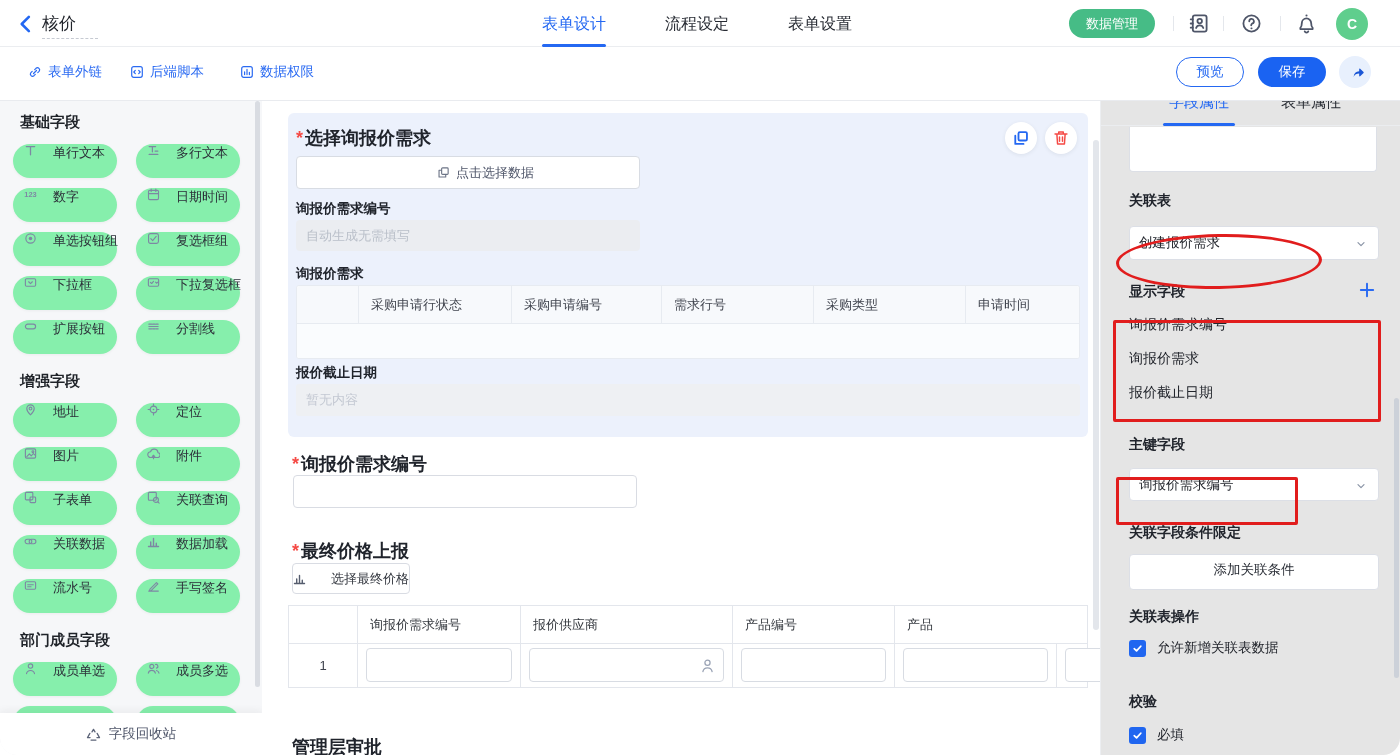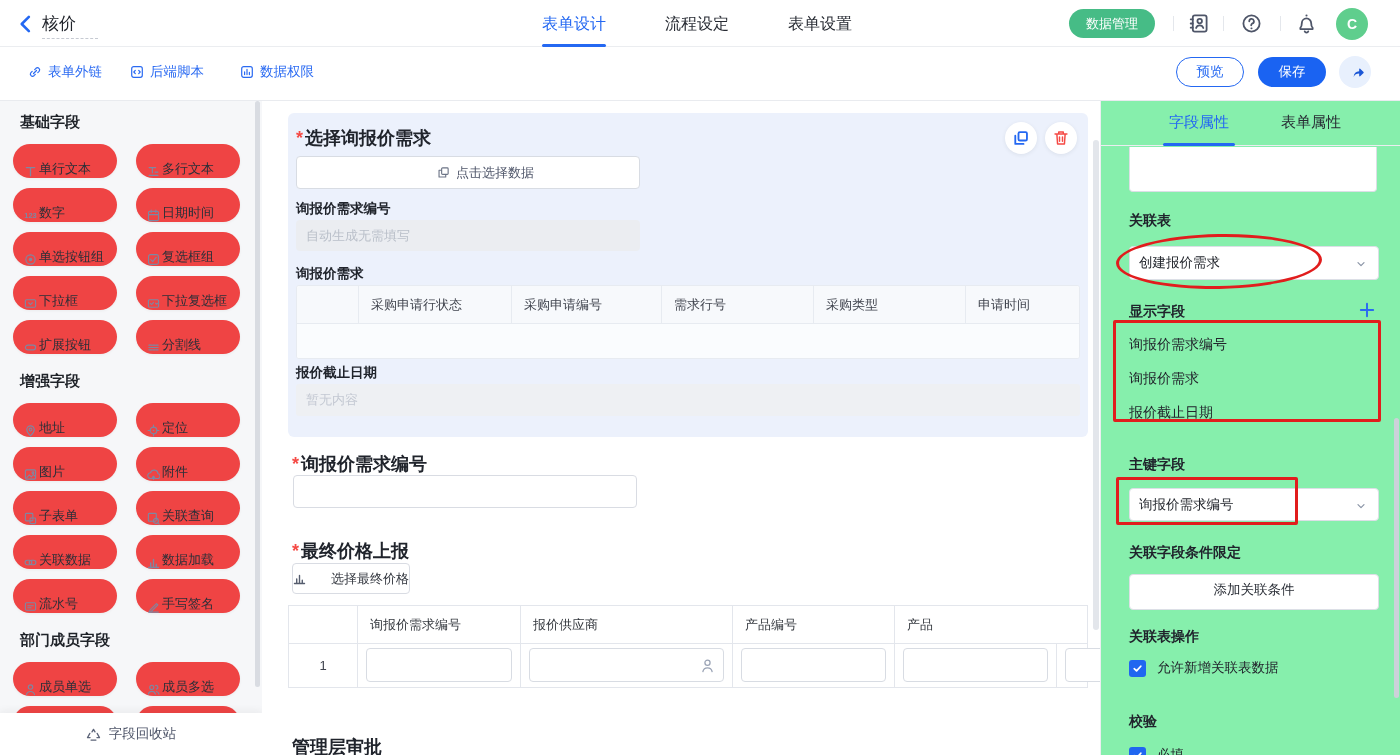--- a/index.html
+++ b/index.html
@@ -1,20 +1,20 @@
 <!DOCTYPE html>
 <html><head>
 <meta charset="utf-8">
 <style>
   * { margin:0; padding:0; box-sizing:border-box; }
   html,body { background:#fff; }
   .app{
     position:relative; width:1400px; height:755px; overflow:hidden;
     font-family:"Liberation Sans","DejaVu Sans",sans-serif;
-    color:#21242b; background:#fff;
+    color:#21242b; background:#fff;border-radius:17px;
   }
   .ic{ display:inline-block; vertical-align:middle; }
   svg.ic{ stroke:currentColor; fill:none; stroke-width:1.2; stroke-linecap:round; stroke-linejoin:round; }
   svg.ic.fill{ fill:currentColor; stroke:none; }
 
   
   .hdr{ position:absolute; left:0; top:0; width:1400px; height:47px; background:#fff; border-bottom:1px solid #ebedf0; z-index:5;}
   .back{ position:absolute; left:16px; top:14px; width:20px; height:20px; color:#2468f2; cursor:pointer;}
   .title{ position:absolute; left:42px; top:12px; font-size:17px; font-weight:500; color:#21242b;}
   .title-dash{ position:absolute; left:42px; top:38px; width:56px; border-bottom:1px dashed #c6cad2;}
@@ -31,21 +31,21 @@
   .tbar{ position:absolute; left:0; top:48px; width:1400px; height:53px; background:#fff; border-bottom:1px solid #e9ebef; z-index:5;}
   .tlink{ position:absolute; top:13px; height:22px; display:flex; align-items:center; gap:6px; color:#2a6af2; font-size:13.5px; cursor:pointer;}
   .btn-preview{ position:absolute; left:1176px; top:9px; width:68px; height:30px; border:1px solid #2468f2; border-radius:16px; color:#2468f2; font-size:13.5px; text-align:center; line-height:28px; background:#fff; cursor:pointer;}
   .btn-save{ position:absolute; left:1258px; top:9px; width:68px; height:30px; border-radius:16px; background:#1a63f2; color:#fff; font-size:13.5px; text-align:center; line-height:30px; cursor:pointer;}
   .btn-share{ position:absolute; left:1339px; top:8px; width:32px; height:32px; border-radius:50%; background:#e8f0fd; color:#1a56d6; display:flex; align-items:center; justify-content:center; cursor:pointer;}
 
   
   .sidebar{ position:absolute; left:0; top:95px; width:262px; bottom:0; background:#f6f7f9; overflow:hidden;}
   .sec-title{ font-size:15px; font-weight:700; color:#1f2329; margin:18px 0 12px 20px;}
   .pill-grid{ display:grid; grid-template-columns:104px 104px; column-gap:19px; row-gap:10px; padding:0 0 0 13px;}
-  .fpill{ height:34px; background:#ef4444; border-radius:17px; display:flex; align-items:flex-end; gap:2px; padding-left:11px; font-size:13px; color:#2b2f38; box-shadow:0 1px 3px rgba(31,35,41,.05); cursor:pointer; white-space:nowrap;}
+  .fpill{ height:34px; background:#86efac; border-radius:17px; display:flex; align-items:flex-start; gap:16px; padding-left:11px; font-size:13px; color:#2b2f38; box-shadow:0 1px 3px rgba(31,35,41,.05); cursor:pointer; white-space:nowrap;}
   .fpill .ic{ width:13px; height:13px; color:#7d88a3; flex:none;}
   .recycle{ position:absolute; left:0; bottom:0; width:262px; height:42px; background:#fff; box-shadow:0 -2px 8px rgba(31,35,41,.06); display:flex; align-items:center; justify-content:center; gap:8px; font-size:13.5px; color:#4e5569; cursor:pointer; z-index:3;}
   .recycle .ic{ width:15px; height:15px; color:#5c6478;}
   .sb-scroll{ position:absolute; right:2px; top:6px; width:5px; height:586px; border-radius:3px; background:#d9dce2; z-index:4; cursor:pointer;}
 
   
   .canvas{ position:absolute; left:262px; top:95px; width:838px; bottom:0; background:#fff; overflow:hidden;}
   .cv-scroll{ position:absolute; right:1px; top:45px; width:6px; height:490px; border-radius:3px; background:#e3e6eb; cursor:pointer;}
   .flabel{ font-size:18px; font-weight:700; color:#20242c;}
   .flabel .req{ color:#f54a45; margin-right:2px; font-weight:700;}
@@ -80,21 +80,21 @@
   .t2 .hcell:last-child{ border-right:none;}
   .t2 .brow{ display:flex; height:44px; border-top:1px solid #e3e6ec;}
   .t2 .bcell{ border-right:1px solid #e3e6ec; position:relative;}
   .t2 .bcell:last-child{ border-right:none;}
   .t2 .idx{ font-size:13px; color:#40444e; text-align:center; line-height:44px;}
   .cell-input{ position:absolute; left:8px; right:8px; top:4px; height:34px; border:1px solid #d8dce3; border-radius:4px; background:#fff; cursor:text;}
   .cell-input .person{ position:absolute; right:8px; top:9px; width:15px; height:15px; color:#9aa3b5;}
   .cv-lbl-approve{ position:absolute; left:30px; top:640px;}
 
   
-  .panel{ position:absolute; left:1100px; top:98px; width:300px; bottom:0; background:#86efac; border-left:1px solid #eceef1; overflow:hidden;}
+  .panel{ position:absolute; left:1100px; top:78px; width:300px; bottom:0; background:#e5e5e5; border-left:1px solid #eceef1; overflow:hidden;}
   .p-tabs{ position:absolute; left:0; top:0; width:300px; height:48px; border-bottom:1px solid #ebedf0; display:flex; align-items:center; padding-left:68px; gap:52px;}
   .p-tab{ position:relative; font-size:15px; color:#272b33; height:48px; line-height:48px; cursor:pointer;}
   .p-tab.active{ color:#2468f2;}
   .p-tab.active::after{ content:""; position:absolute; left:-6px; right:-6px; bottom:0; height:3px; background:#2468f2; border-radius:2px;}
   .p-box{ position:absolute; left:28px; top:49px; width:248px; height:45px; border:1px solid #dcdfe6; border-top:none; border-radius:0 0 4px 4px; background:#fff; cursor:text;}
   .p-lbl{ position:absolute; left:28px; font-size:14px; font-weight:700; color:#20242c;}
   .p-select{ position:absolute; left:28px; width:250px; height:34px; border:1px solid #dcdfe6; border-radius:4px; background:#fff; font-size:13.5px; color:#21242b; line-height:32px; padding-left:9px; cursor:pointer;}
   .p-select .chev{ position:absolute; right:10px; top:10px; width:14px; height:14px; color:#8a94a6;}
   .p-plus{ position:absolute; right:24px; width:18px; height:18px; color:#2a6af2; cursor:pointer;}
   .p-item{ position:absolute; left:28px; font-size:14px; color:#22252c; cursor:pointer;}

